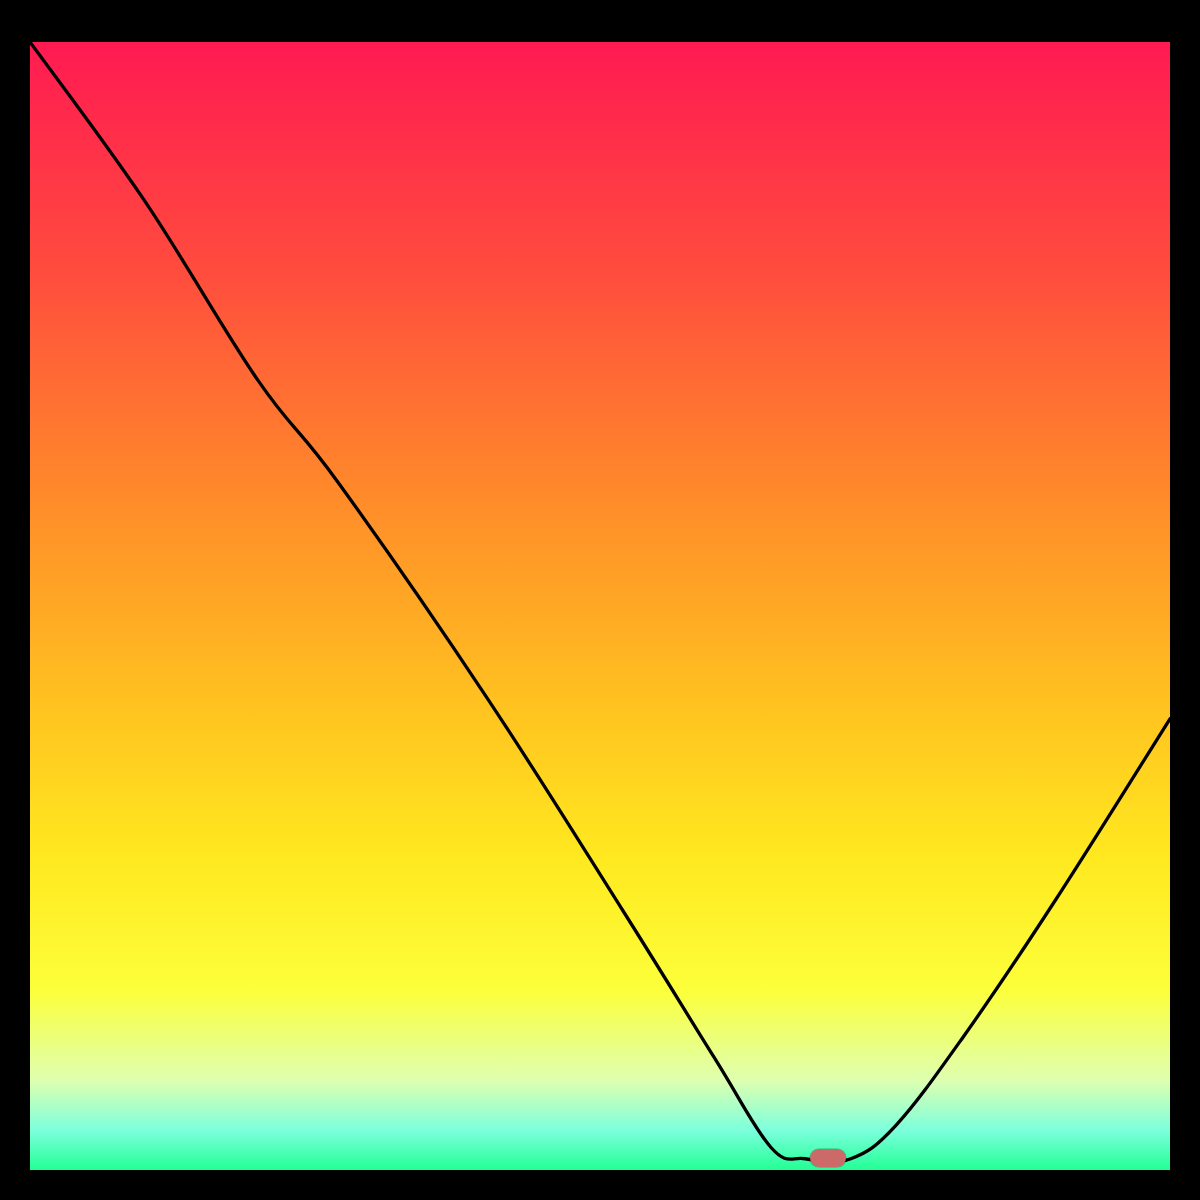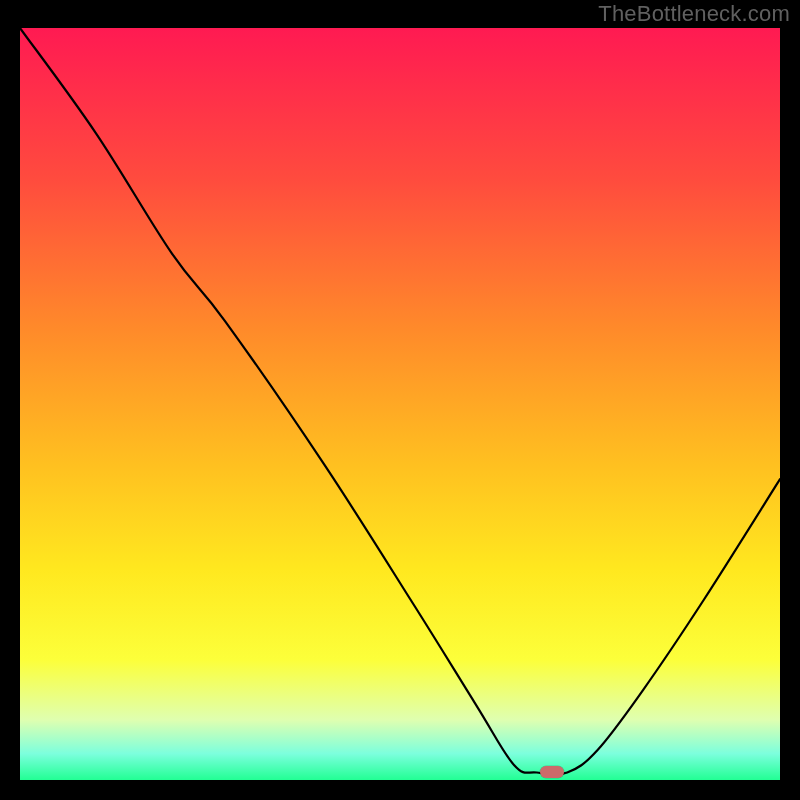--- a/index.html
+++ b/index.html
@@ -55,21 +55,20 @@
     height: 12px;
     border-radius: 6px;
     transform: translate(-50%, -50%);
     box-shadow: 0 0 0 0.5px rgba(0,0,0,0.2);
   }
 </style>
 </head>
 <body>
 
 <div class="frame">
-  <div class="watermark">TheBottleneck.com</div>
 
   <div class="plot-area">
     <svg class="gradient" viewBox="0 0 760 752" preserveAspectRatio="none">
       <defs>
         <linearGradient id="bg-grad" x1="0" y1="0" x2="0" y2="1">
             <stop offset="0.00%" stop-color="#ff1a52"></stop>
             <stop offset="20.00%" stop-color="#ff4b3e"></stop>
             <stop offset="40.00%" stop-color="#ff8a2a"></stop>
             <stop offset="58.00%" stop-color="#ffc020"></stop>
             <stop offset="72.00%" stop-color="#ffe81f"></stop>

